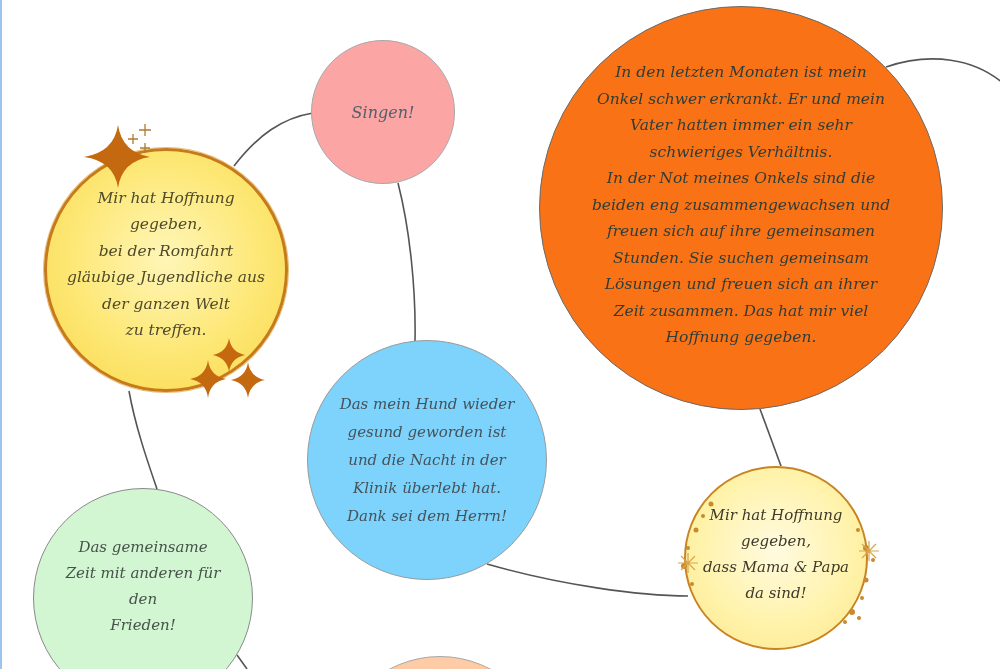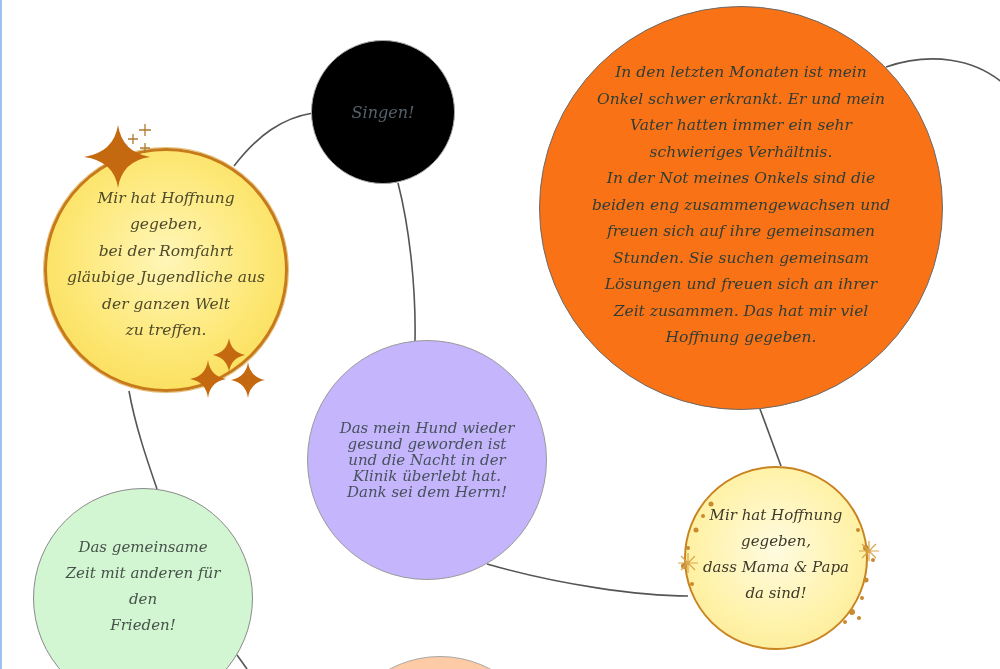--- a/index.html
+++ b/index.html
@@ -18,33 +18,33 @@
       box-sizing: border-box;
       display: flex; align-items: center; justify-content: center;
       text-align: center;
       color: #3f4a44;
       font-style: italic;
       font-family: "DejaVu Serif", "Liberation Serif", serif;
     }
     .bubble .txt { white-space: pre-line; }
     .b-singen {
       left: 311px; top: 40px; width: 144px; height: 144px;
-      background: #000000; border: 1.5px solid #a9a9a9;
+      background: #fca5a5; border: 1.5px solid #a9a9a9;
       font-size: 16px; color: #55606a;
     }
     .b-teal {
       left: 539px; top: 6px; width: 404px; height: 404px;
       background: #f97316; border: 1.5px solid #6a6a6a;
       font-size: 15.5px; line-height: 26.5px; color: #2f3d38;
     }
     .b-teal .txt { margin-top: -6px; }
     .b-cyan {
       left: 307px; top: 340px; width: 240px; height: 240px;
-      background: #c4b5fd; border: 1.5px solid #9a9a9a;
-      font-size: 15px; line-height: 16px; color: #46525a;
+      background: #7dd3fc; border: 1.5px solid #9a9a9a;
+      font-size: 15px; line-height: 28px; color: #46525a;
     }
     .b-green {
       left: 33px; top: 488px; width: 220px; height: 220px;
       background: #d2f5d2; border: 1.5px solid #8a8a8a;
       font-size: 15px; line-height: 26px; color: #46524a;
     }
     .b-green .txt { margin-top: -24px; }
     .b-yellow {
       left: 44px; top: 148px; width: 244px; height: 244px;
       background: radial-gradient(circle at 50% 45%, #fff6b8 0%, #fde774 55%, #f8d74a 100%);

